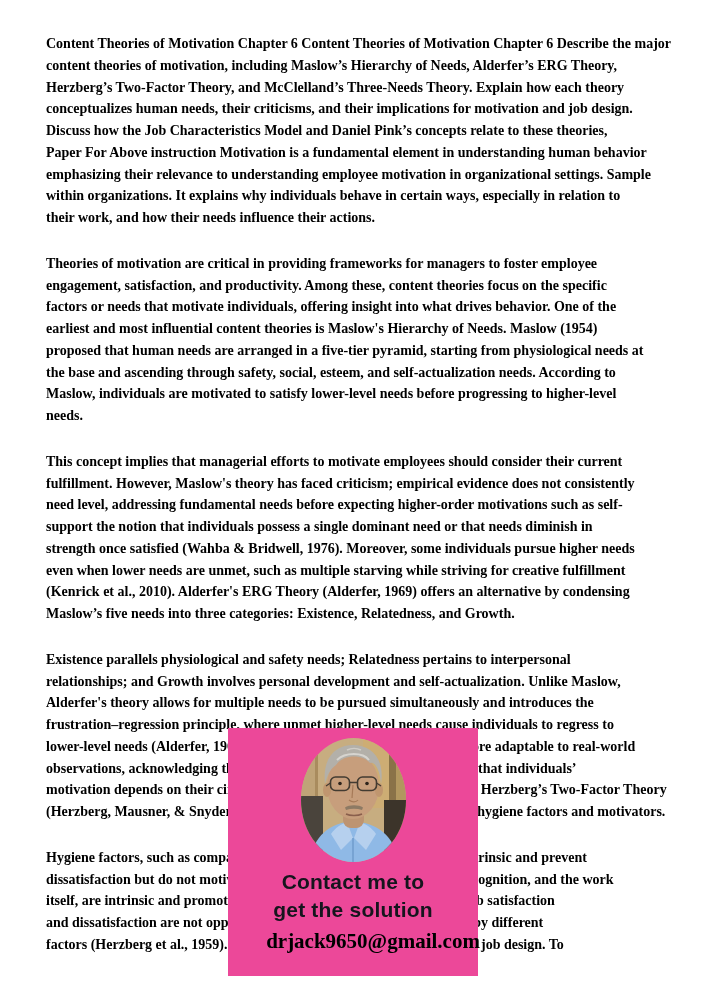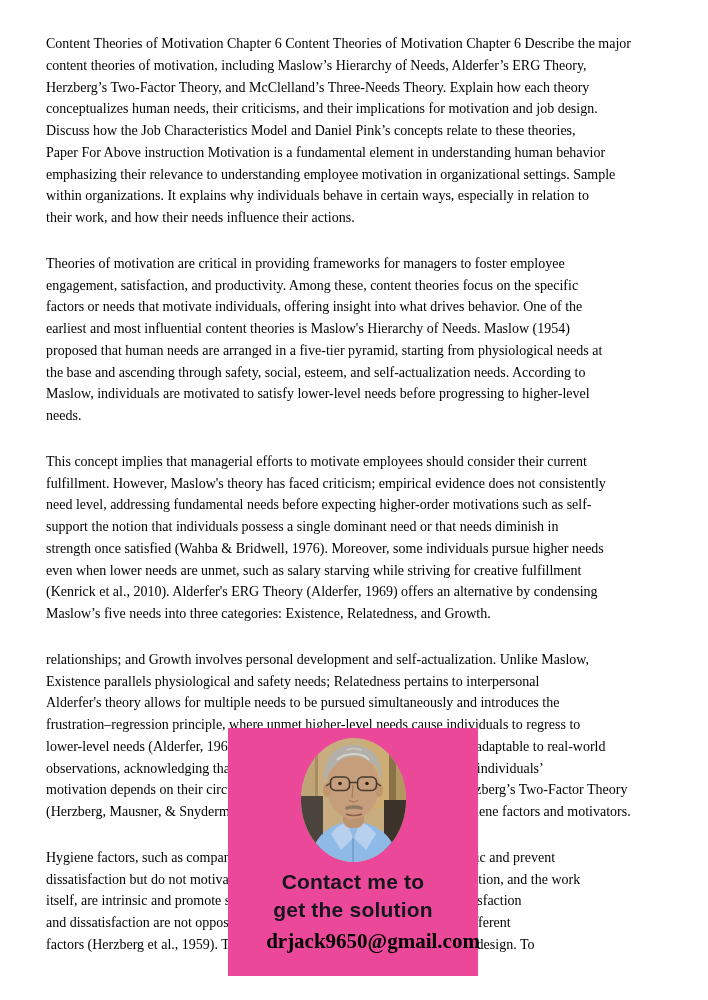--- a/index.html
+++ b/index.html
@@ -16,20 +16,21 @@
     left: 46px;
     top: 33px;
     width: 620px;
     color: #000000;
     font-size: 14px;
   }
   .para .line {
     height: 21.75px;
     line-height: 21.75px;
     white-space: nowrap;
+    font-weight: bold;
   }
   .para + .para { margin-top: 24px; }
   .overlay {
     position: absolute;
     left: 228px;
     top: 728px;
     width: 250px;
     height: 248px;
     display: flex;
     flex-direction: column;
@@ -84,27 +85,27 @@
         <div class="line">the base and ascending through safety, social, esteem, and self-actualization needs. According to</div>
         <div class="line">Maslow, individuals are motivated to satisfy lower-level needs before progressing to higher-level</div>
         <div class="line">needs.</div>
       </div>
       <div class="para">
         <div class="line">This concept implies that managerial efforts to motivate employees should consider their current</div>
         <div class="line">fulfillment. However, Maslow's theory has faced criticism; empirical evidence does not consistently</div>
         <div class="line">need level, addressing fundamental needs before expecting higher-order motivations such as self-</div>
         <div class="line">support the notion that individuals possess a single dominant need or that needs diminish in</div>
         <div class="line">strength once satisfied (Wahba &amp; Bridwell, 1976). Moreover, some individuals pursue higher needs</div>
-        <div class="line">even when lower needs are unmet, such as salary starving while striving for creative fulfillment</div>
+        <div class="line">even when lower needs are unmet, such as multiple starving while striving for creative fulfillment</div>
         <div class="line">(Kenrick et al., 2010). Alderfer's ERG Theory (Alderfer, 1969) offers an alternative by condensing</div>
         <div class="line">Maslow’s five needs into three categories: Existence, Relatedness, and Growth.</div>
       </div>
       <div class="para">
+        <div class="line">Existence parallels physiological and safety needs; Relatedness pertains to interpersonal</div>
         <div class="line">relationships; and Growth involves personal development and self-actualization. Unlike Maslow,</div>
-        <div class="line">Existence parallels physiological and safety needs; Relatedness pertains to interpersonal</div>
         <div class="line">Alderfer's theory allows for multiple needs to be pursued simultaneously and introduces the</div>
         <div class="line">frustration–regression principle, where unmet higher-level needs cause individuals to regress to</div>
         <div class="line">lower-level needs (Alderfer, 1969). This flexibility makes ERG theory more adaptable to real-world</div>
         <div class="line">observations, acknowledging that needs can operate simultaneously and that individuals’</div>
         <div class="line">motivation depends on their circumstances. Another influential theory is Herzberg’s Two-Factor Theory</div>
         <div class="line">(Herzberg, Mausner, &amp; Snyderman, 1959), which distinguishes between hygiene factors and motivators.</div>
       </div>
       <div class="para">
         <div class="line">Hygiene factors, such as company policy, supervision, and salary, are extrinsic and prevent</div>
         <div class="line">dissatisfaction but do not motivate. Motivators, such as achievement, recognition, and the work</div>

